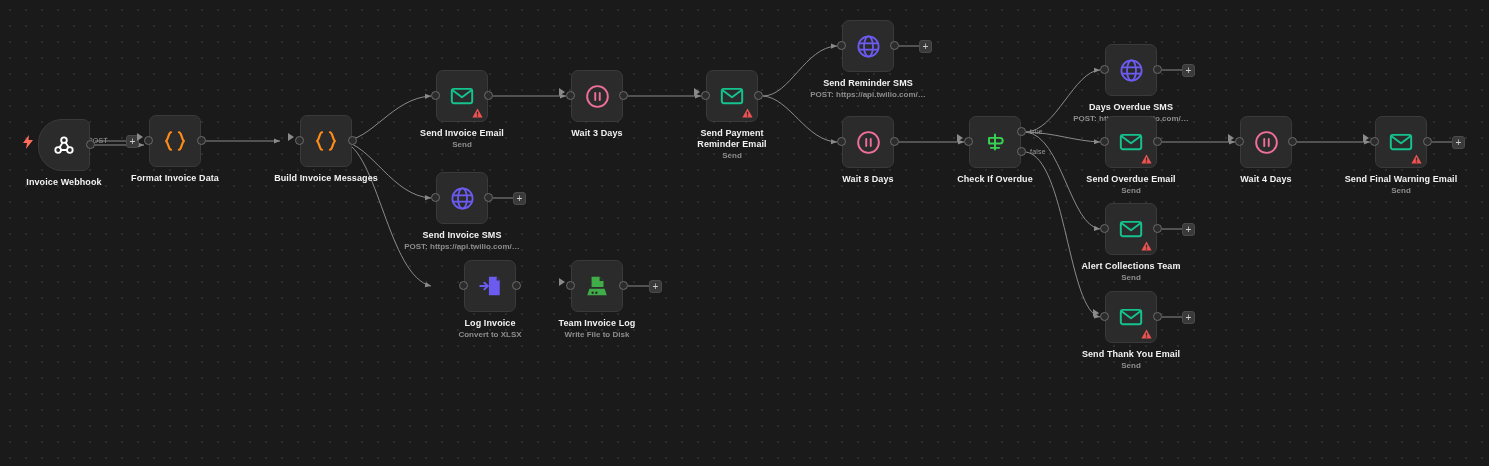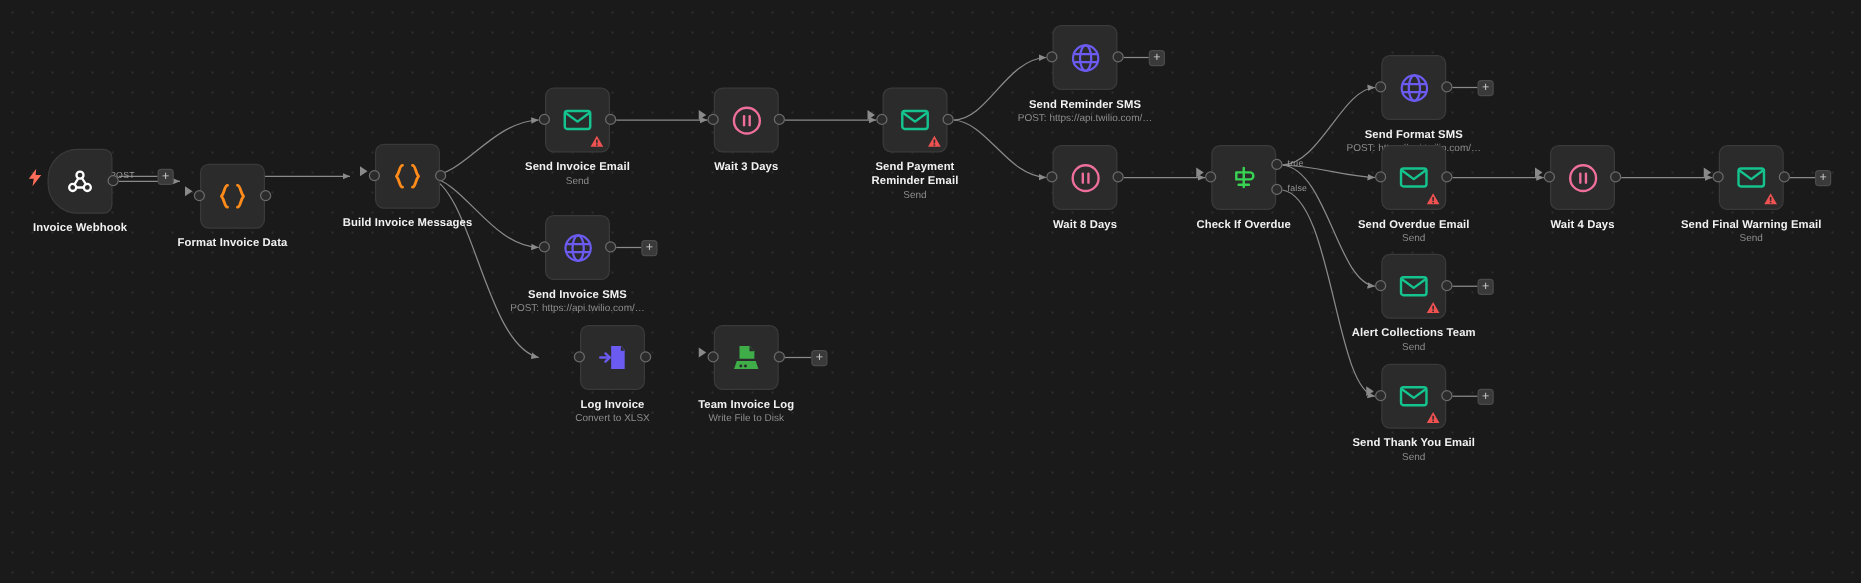--- a/index.html
+++ b/index.html
@@ -53,21 +53,21 @@
   
   .nlabel{
     position:absolute;top:58px;left:50%;transform:translateX(-50%);
     width:165px;text-align:center;
     color:#f2f2f2;font-size:9px;font-weight:bold;letter-spacing:.1px;
     line-height:11px;white-space:normal;
   }
   .nsub{
     position:absolute;left:50%;transform:translateX(-50%);
     width:180px;text-align:center;
-    color:#8d8d8d;font-size:8px;line-height:10px;font-weight:normal;
+    color:#8d8d8d;font-size:8px;line-height:10px;font-weight:bold;
     white-space:nowrap;overflow:hidden;text-overflow:ellipsis;
   }
   .nsub.one{top:70px;}
   .nsub.two{top:81px;}
 
   
   .plus{
     position:absolute;width:13px;height:13px;border-radius:3px;
     background:#3a3a3a;border:1px solid #4a4a4a;box-sizing:border-box;
     color:#cfcfcf;font-size:10px;line-height:11px;text-align:center;
@@ -163,21 +163,21 @@
           <path d="M10.7,9.8 L7.9,14.3"></path>
             <path d="M13.4,9.6 L16.3,14.2"></path>
             <path d="M9.2,16.6 L14.8,16.6"></path>
         </svg>
       </span>
     </div>
     <div class="port out"></div>
     <div class="nlabel">Invoice Webhook</div>
   </div>
 
-  <div class="node" style="left:160px;top:115px;margin-top:16px;">
+  <div class="node" style="left:149px;top:115px;">
     <div class="nbox">
       <span>
         <svg width="28" height="28" viewBox="0 0 24 24" fill="none" stroke="#ff8c1a" stroke-width="1.9" stroke-linecap="round" stroke-linejoin="round">
           <path d="M8.6,4.5 C6.3,4.5 6.8,9.6 4.4,12 C6.8,14.4 6.3,19.5 8.6,19.5"></path>
           <path d="M15.4,4.5 C17.7,4.5 17.2,9.6 19.6,12 C17.2,14.4 17.7,19.5 15.4,19.5"></path>
         </svg>
       </span>
     </div>
     <div class="arrowin"></div>
     <div class="port in"></div>
@@ -371,21 +371,21 @@
         <svg width="27" height="27" viewBox="0 0 24 24" fill="none" stroke="#6b5bf0" stroke-width="1.6">
           <circle cx="12" cy="12" r="9"></circle>
             <ellipse cx="12" cy="12" rx="4" ry="9"></ellipse>
             <path d="M3.3,9.2 L20.7,9.2"></path>
             <path d="M3.3,14.8 L20.7,14.8"></path>
         </svg>
       </span>
     </div>
     <div class="port in"></div>
     <div class="port out"></div>
-    <div class="nlabel">Send Format SMS</div>
+    <div class="nlabel">Days Overdue SMS</div>
     <div class="nsub one">POST: https://api.twilio.com/…</div>
   </div>
 
   <div class="node" style="left:1105px;top:116px;">
     <div class="nbox">
       <span>
         <svg width="26" height="26" viewBox="0 0 24 24" fill="none" stroke="#14c38e" stroke-width="1.8" stroke-linecap="round" stroke-linejoin="round">
           <rect x="2.6" y="5.4" width="18.8" height="13.2" rx="1.8"></rect>
             <path d="M3.6,7 L12,13.2 L20.4,7"></path>
         </svg>

